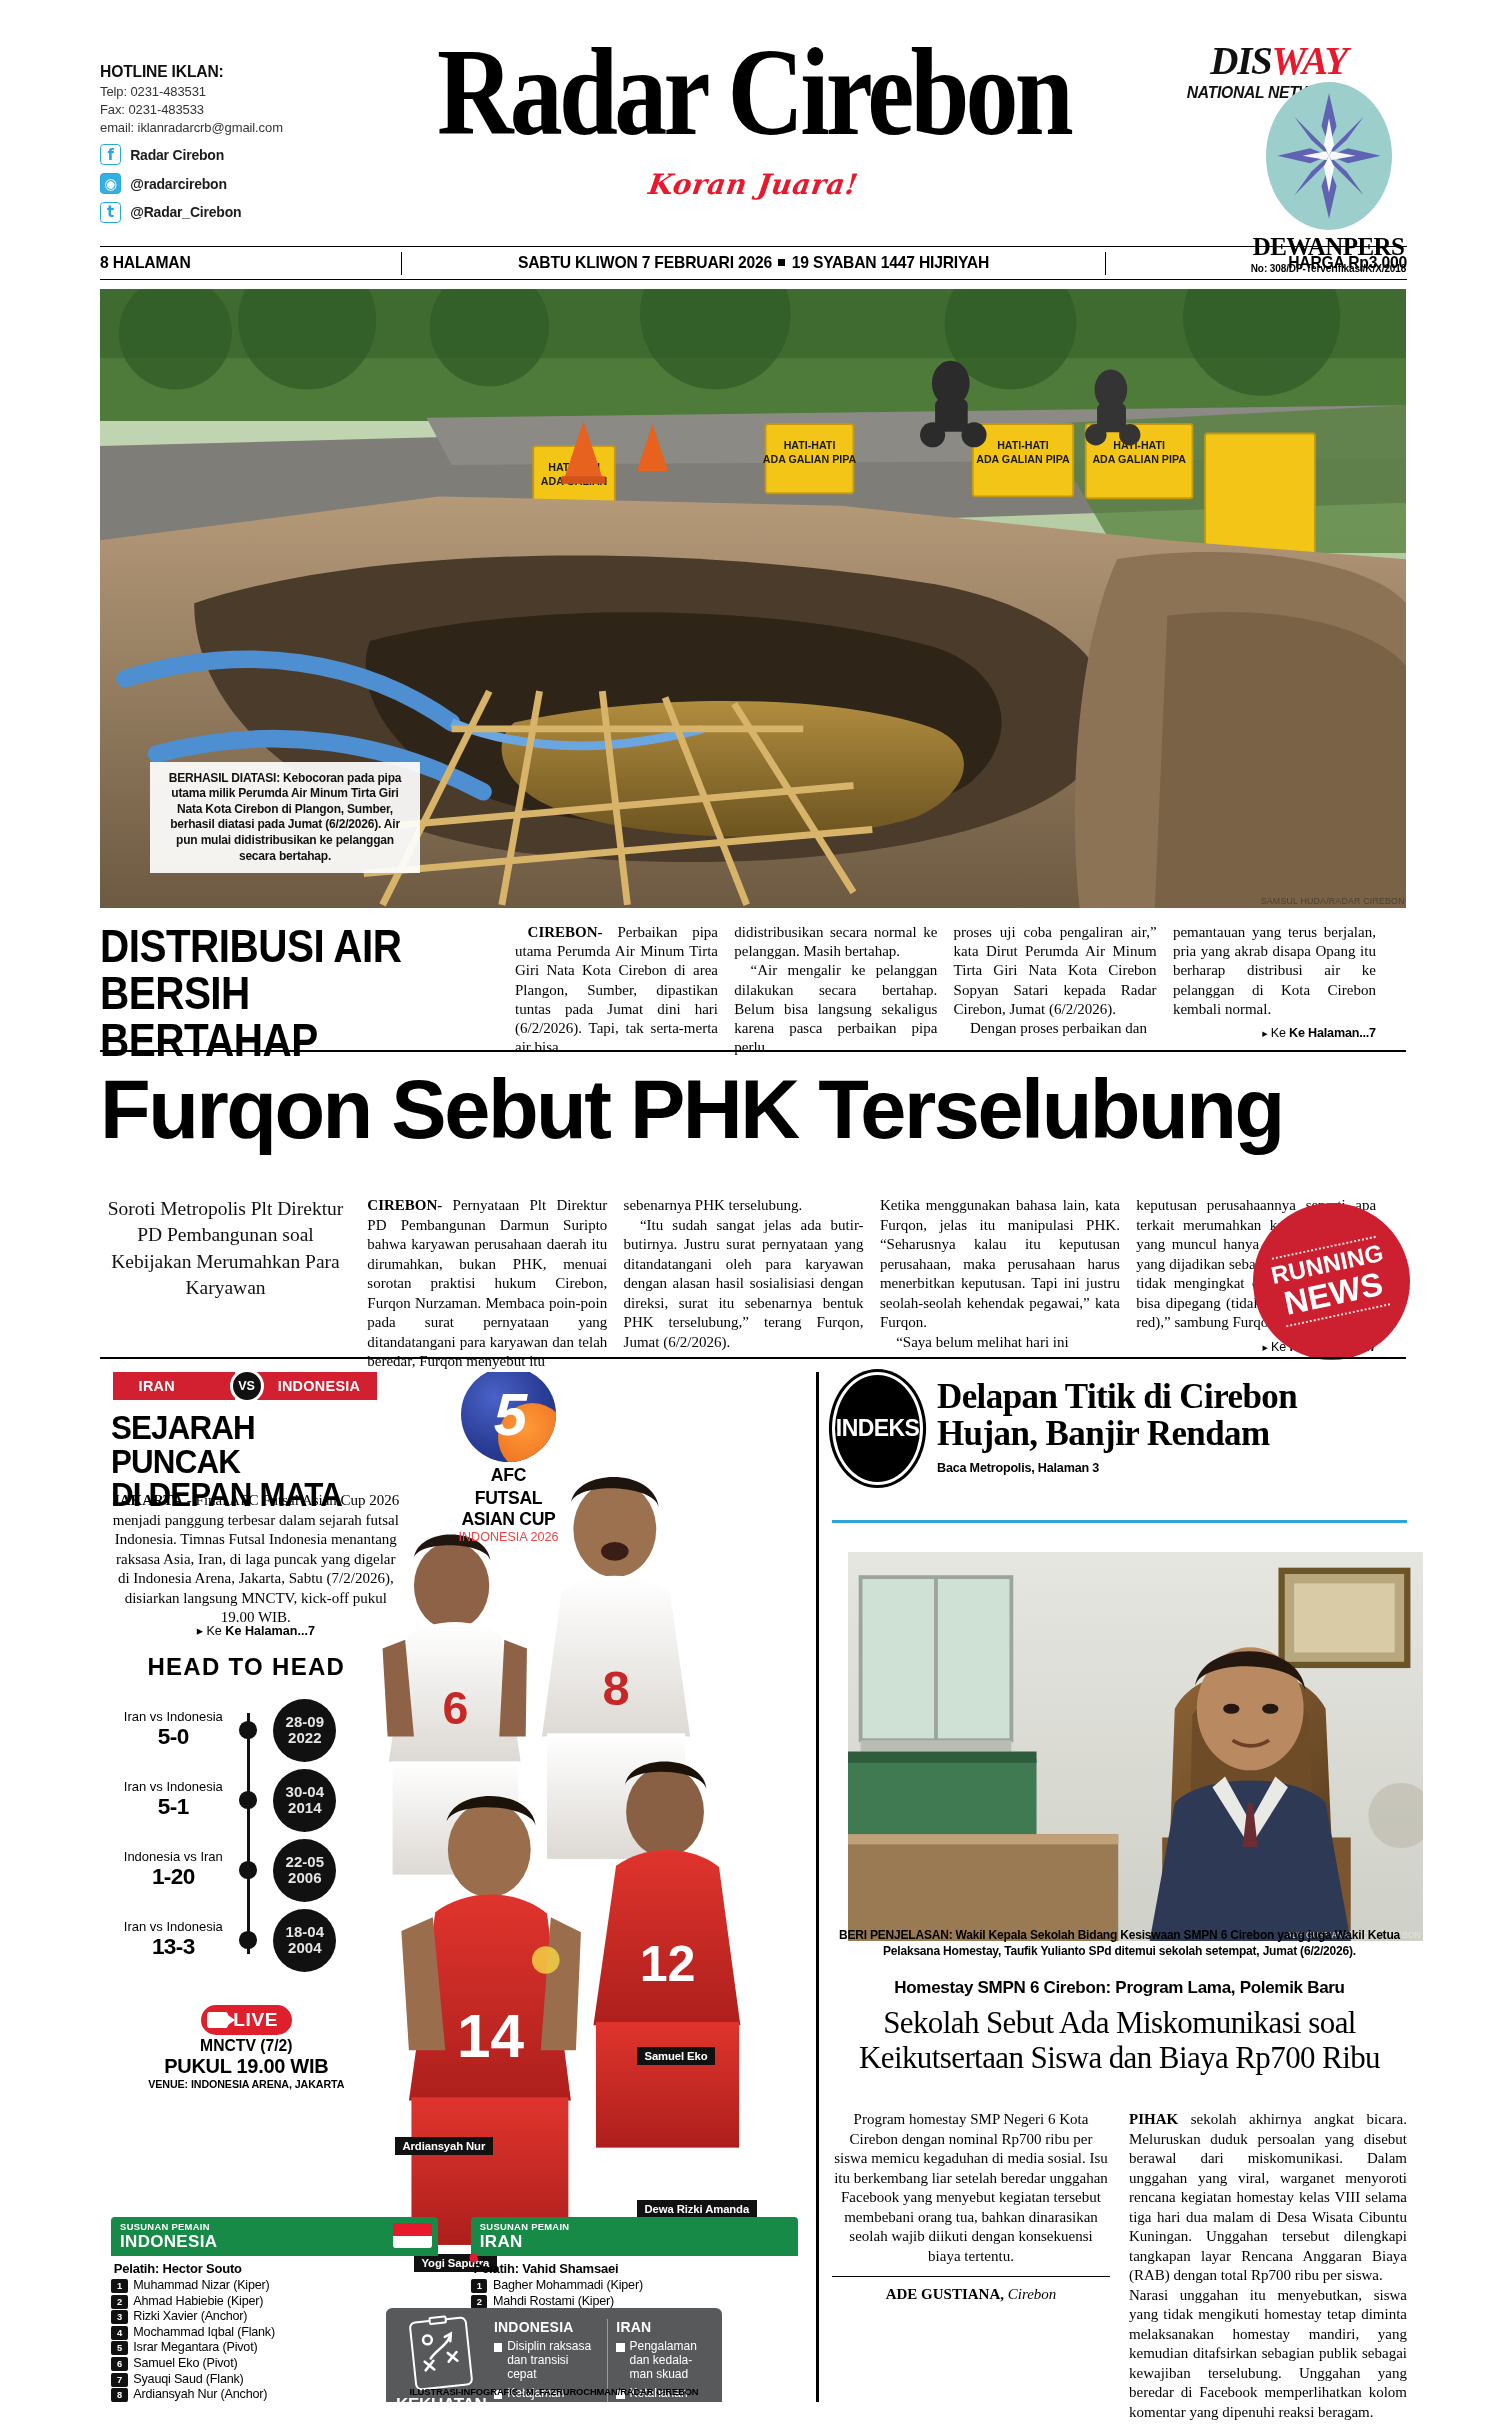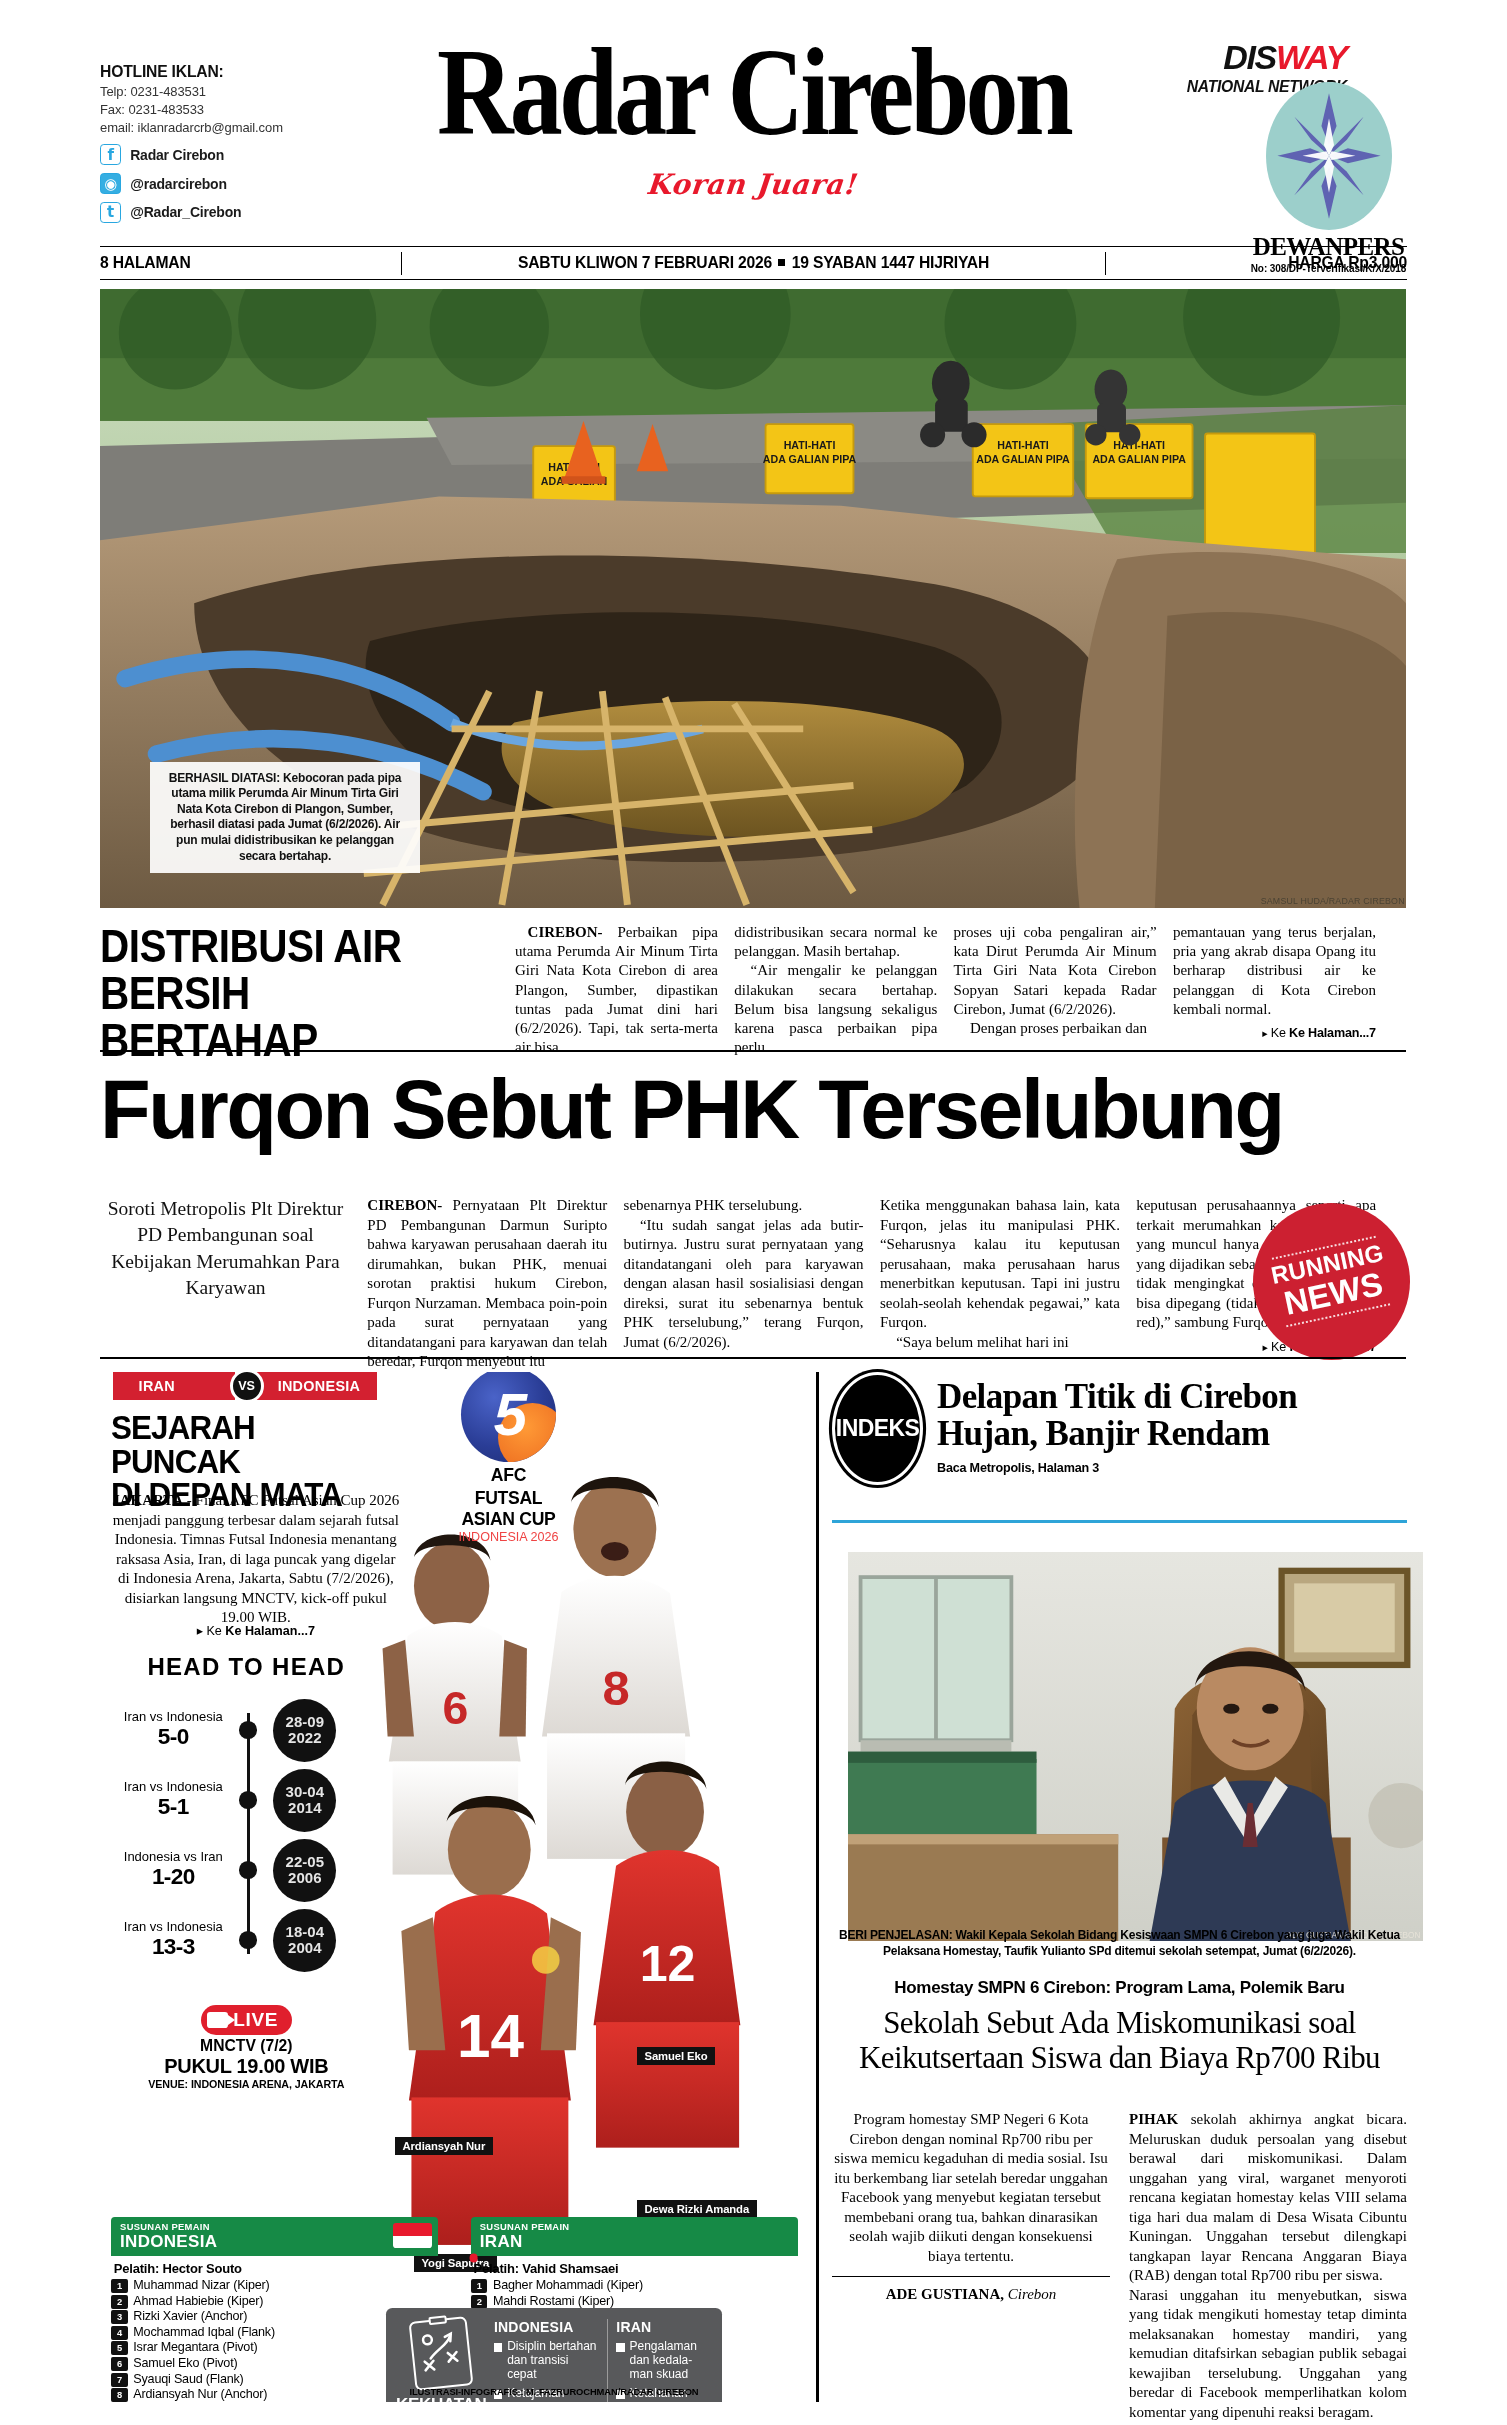--- a/index.html
+++ b/index.html
@@ -33,21 +33,21 @@
     font-size:106px; line-height:0.92; letter-spacing:-3.8px; color:#000;
     transform:scaleY(1.18); transform-origin:center top;
   }
   .tagline {
     font-family:"DejaVu Serif", serif; font-style:italic; font-weight:bold;
     color:#e8192c; font-size:28px; margin-top:35px; letter-spacing:0.6px;
     transform:skewX(-8deg);
   }
 
   .disway { position:absolute; right:160px; top:38px; text-align:right;}
-  .disway .dw1 { font-size:34px; font-weight:bold; font-style:italic; letter-spacing:-1.3px; }
+  .disway .dw1 { font-size:39px; font-weight:bold; font-style:italic; letter-spacing:-1.3px;font-family:Liberation Serif, serif; }
   .disway .dw1 .dis { color:#111; }
   .disway .dw1 .way { color:#e8192c; }
   .disway .dw2 { font-size:15.7px; font-weight:bold; font-style:italic; letter-spacing:-0.3px; color:#111; margin-top:1.3px;}
 
   .dewanpers { position:absolute; right:100px; top:82px; width:157px; text-align:center; }
   .dp-logo { width:126px; height:148px; margin:0 auto; position:relative; }
   .dp-logo .ellipse { position:absolute; inset:0; border-radius:50%; background:#9ccfcb; }
   .dp-logo svg { position:absolute; inset:0; }
   .dp-name { font-family:"Liberation Serif", serif; font-size:25px; font-weight:bold; letter-spacing:-0.6px; margin-top:2.5px;}
   .dp-no { font-size:10px; font-weight:bold; letter-spacing:-0.1px; margin-top:2.5px; }
@@ -729,21 +729,21 @@
               </g>
             </svg>
           </div>
           <div class="kunci-title1">KEKUATAN</div>
 
         </div>
         <div class="kunci-col">
           <div class="kunci-ch">INDONESIA</div>
           <div class="kunci-item">
               <span class="kunci-bul"></span>
-              <span>Disiplin bertahan dan transisi cepat</span>
+              <span>Disiplin raksasa dan transisi cepat</span>
             </div>
           <div class="kunci-item">
               <span class="kunci-bul"></span>
               <span>Ketajaman memanfaat-kan peluang</span>
             </div>
 
         </div>
         <div class="kunci-col iran">
           <div class="kunci-ch">IRAN</div>
           <div class="kunci-item">

